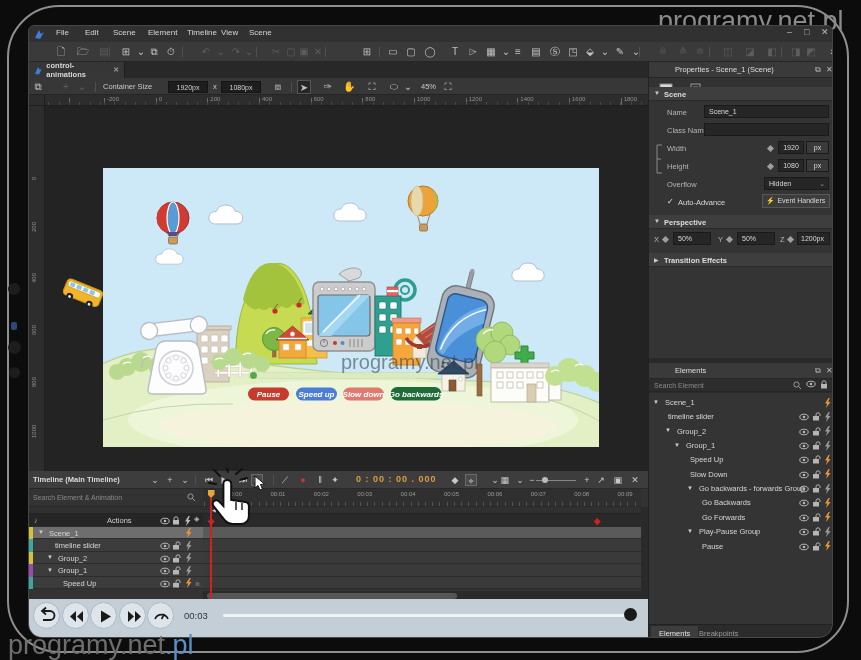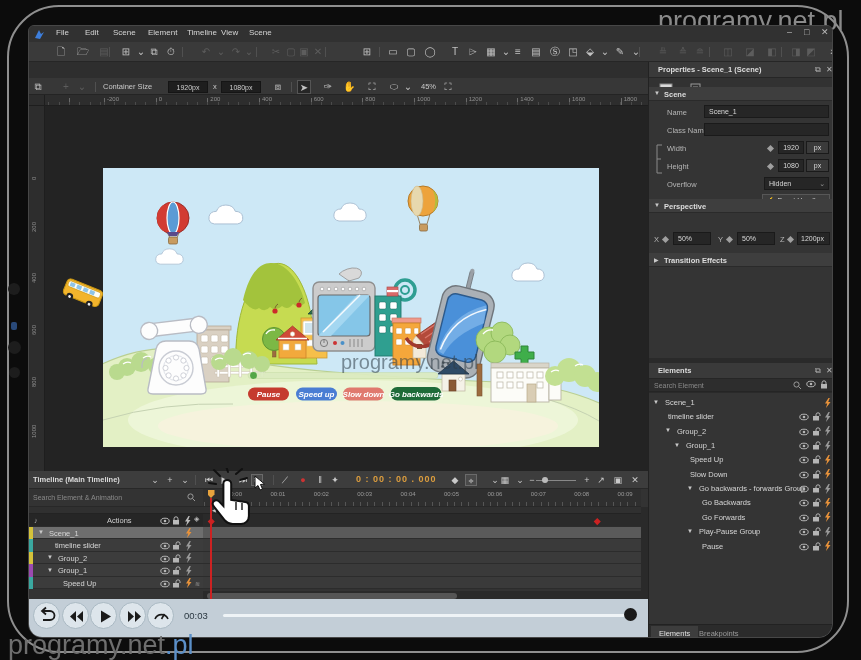--- a/index.html
+++ b/index.html
@@ -56,21 +56,21 @@
   .tl-vscroll{position:absolute;left:612px;top:36px;width:7px;height:116px;background:#2a2a2a;}
   .tl-hscroll{position:absolute;left:174px;top:120px;width:438px;height:9px;background:#2a2a2a;}
   .icon-svg{position:absolute;}
   
   #playbar{position:absolute;left:0;top:573px;width:805px;height:40px;background:#c3ced7;border-radius:0 0 13px 13px;}
   .pb-circle{position:absolute;width:27px;height:27px;border-radius:50%;background:#dde5eb;border:1px solid #a9b8c2;top:3px;}
   .pb-time{position:absolute;top:11px;font-size:9.5px;color:#2a3740;}
   
   #rpanel{position:absolute;left:619px;top:36px;width:186px;height:577px;background:#2a2a2a;border-left:1px solid #222;}
   .pan-head{position:absolute;left:0;width:100%;height:16px;background:#3a3a3a;border-bottom:1px solid #262626;}
-  .pan-head b{position:absolute;left:9px;top:3px;font-size:7.5px;color:#dedede;font-weight:bold;}
+  .pan-head b{position:absolute;left:26px;top:3px;font-size:7.5px;color:#dedede;font-weight:normal;}
   .pan-ctl{position:absolute;top:3px;font-size:8px;color:#b5b5b5;}
   .sec-head{position:absolute;left:0;width:100%;height:14px;background:#3e3e3e;border-bottom:1px solid #2a2a2a;}
   .sec-head b{position:absolute;left:15px;top:2.5px;font-size:7.5px;color:#dedede;}
   .sec-head .caret{position:absolute;left:5px;top:3px;font-size:6px;color:#c9c9c9;}
   .prop-lbl{position:absolute;font-size:7.5px;color:#b5b5b5;}
   .prop-input{position:absolute;background:#262626;border:1px solid #1a1a1a;color:#d9d9d9;font-size:7px;line-height:11px;}
   .diamond{position:absolute;width:5px;height:5px;background:#a0a0a0;transform:rotate(45deg);}
   .props-body{position:absolute;left:0;top:25px;width:186px;height:271px;background:#343434;}
   .elems-body{position:absolute;left:0;top:301px;width:186px;height:261px;background:#343434;}
   .el-row{position:absolute;left:0;width:186px;height:14.35px;}
@@ -152,20 +152,29 @@
         <div class="tbsep" style="left: 680px; top: 5px;"></div>
         <span class="tbi dim" style="left: 692px; top: 3px;">◫</span>
         <span class="tbi dim" style="left: 714px; top: 3px;">◪</span>
         <span class="tbi dim" style="left: 736px; top: 3px;">◧</span>
         <div class="tbsep" style="left: 752px; top: 5px;"></div>
         <span class="tbi dim" style="left: 760px; top: 3px;">◨</span>
         <span class="tbi dim" style="left: 775px; top: 3px;">◩</span>
         <span class="tbi" style="left: 797px; top: 3px;">»</span>
       </div>
 
+    <div class="tabbar">
+      <div class="tab" style="width:96px;">
+        <svg width="9" height="9">
+            <path d="M1 8 L4 1 L6 4 L8 2.5 L5 8.5 Z" fill="#3d7edb"></path>
+          </svg>
+        <span>control-animations</span>
+        <span style="color:#9a9a9a;font-size:7px;">✕</span>
+      </div>
+    </div>
 
     <div class="scenebar">
       <span class="tbi" style="left:2px;top:2px;">⧉</span>
       <span class="tbi dim" style="left:30px;top:2px;">+</span>
       <span class="tbi dim" style="left:46px;top:2px;">⌄</span>
       <div class="tbsep" style="left:66px;"></div>
       <span class="sb-lbl" style="left:74px;">Container Size</span>
       <div class="sb-input" style="left:139px;width:40px;">1920px</div>
       <span class="sb-lbl" style="left:184px;">x</span>
       <div class="sb-input" style="left:192px;width:40px;">1080px</div>
@@ -762,21 +771,21 @@
         <div class="prop-input" style="left:157px;top:72px;width:23px;height:13px;text-align:center;background:#3a3a3a;">px</div>
         <svg class="abs" style="left:6px;top:57px;" width="8" height="30">
             <path d="M7 1 H2 V29 H7" fill="none" stroke="#8a8a8a"></path>
             <path d="M2 15 H6" stroke="#8a8a8a"></path>
           </svg>
         <span class="prop-lbl" style="left:18px;top:93px;">Overflow</span>
         <div class="prop-input" style="left:115px;top:90px;width:65px;height:13px;padding-left:4px;"><span>Hidden</span><span style="position:absolute;right:3px;color:#999;">⌄</span></div>
         <span style="position:absolute;left:18px;top:110px;color:#e9e9e9;font-size:8px;">✓</span>
         <span class="prop-lbl" style="left:29px;top:111px;color:#d9d9d9;">Auto-Advance</span>
         <div class="prop-input" style="left:113px;top:107px;width:68px;height:14px;background:#3d3d3d;border:1px solid #575757;text-align:center;"><span style="color:#e8923a;">⚡</span> <span>Event Handlers</span></div>
-        <div class="sec-head" style="top:112px;">
+        <div class="sec-head" style="top:128px;">
             <span class="caret">▼</span>
             <b>Perspective</b>
           </div>
         <span class="prop-lbl" style="left:5px;top:148px;">X</span>
         <div class="diamond" style="left:14px;top:150px;"></div>
         <div class="prop-input" style="left:24px;top:145px;width:38px;height:13px;padding-left:4px;">50%</div>
         <span class="prop-lbl" style="left:69px;top:148px;">Y</span>
         <div class="diamond" style="left:78px;top:150px;"></div>
         <div class="prop-input" style="left:88px;top:145px;width:38px;height:13px;padding-left:4px;">50%</div>
         <span class="prop-lbl" style="left:131px;top:148px;">Z</span>

